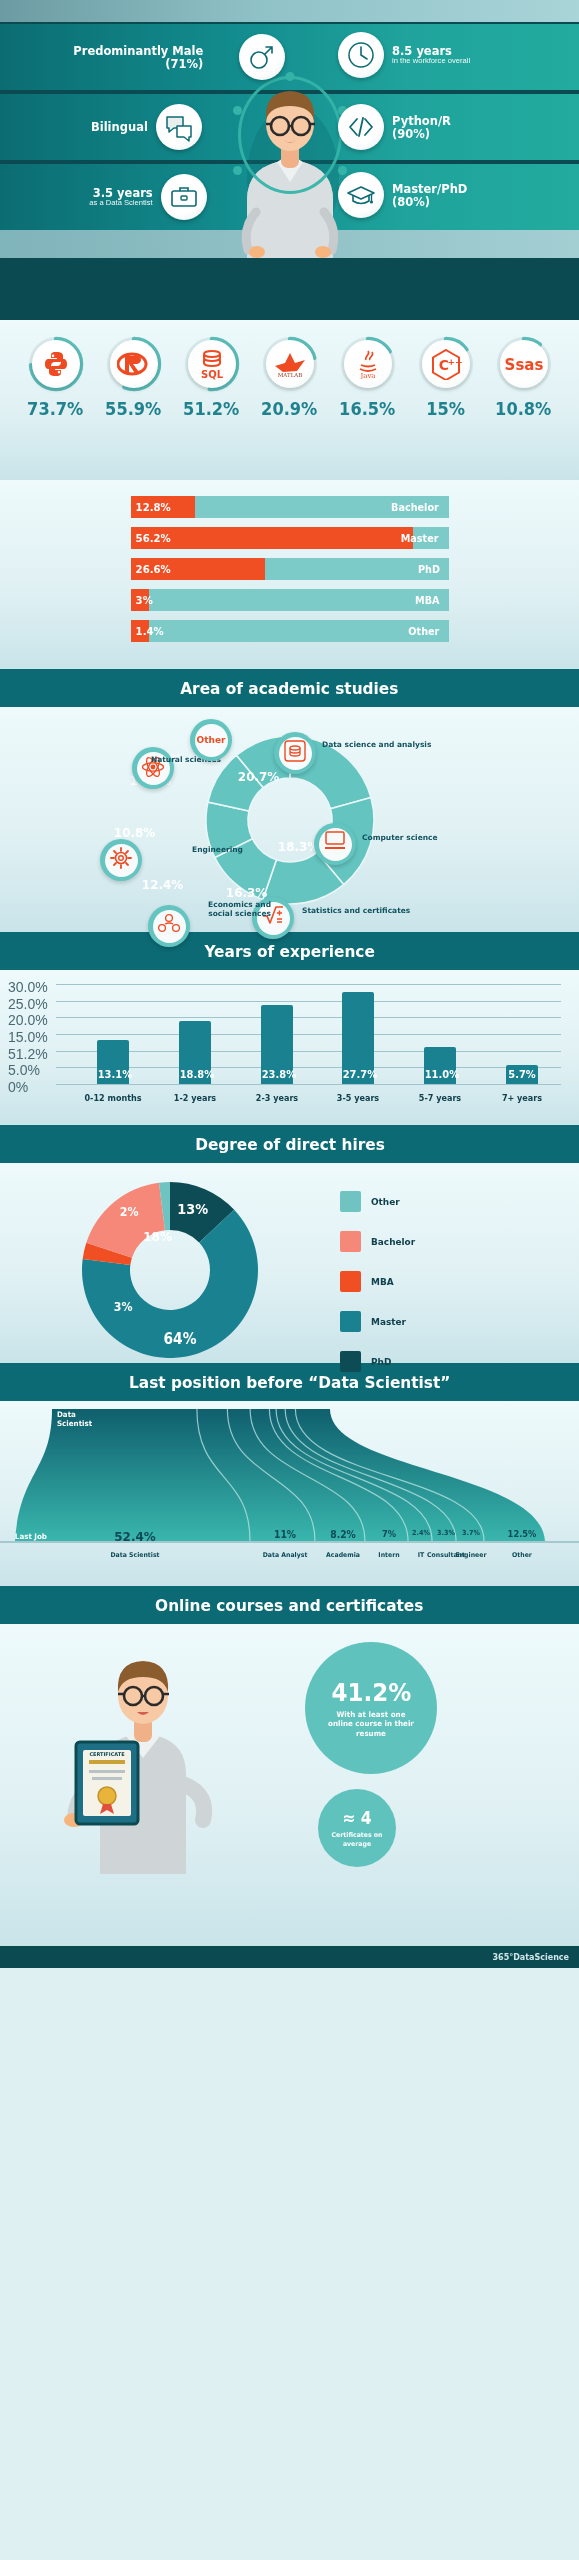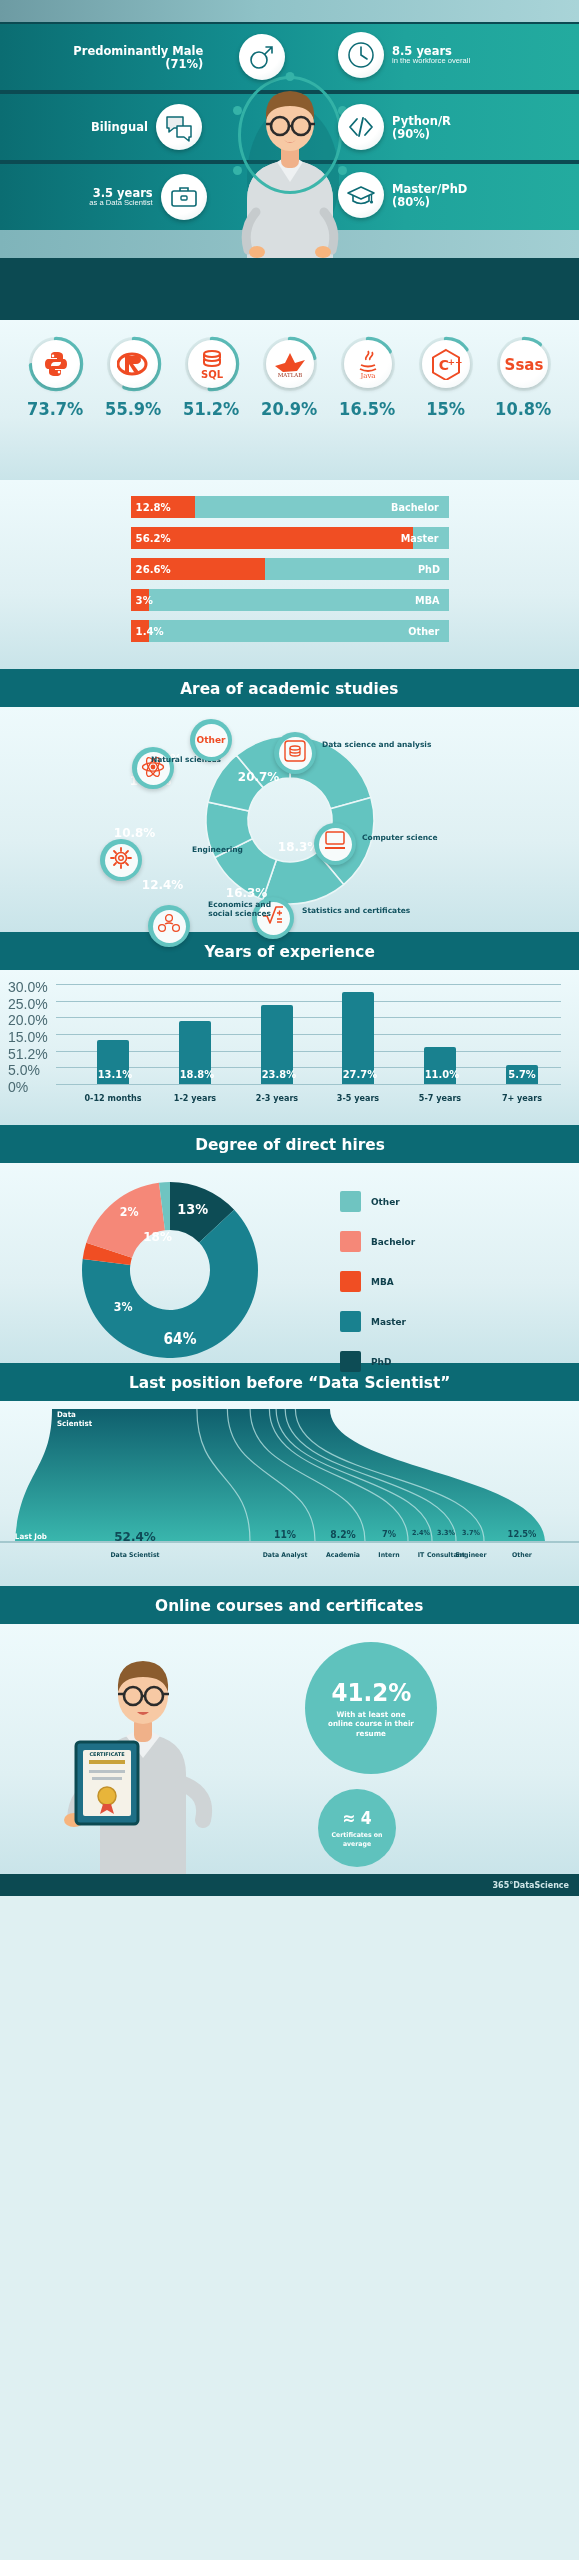--- a/index.html
+++ b/index.html
@@ -114,21 +114,21 @@
   .sank { position:relative; height:185px; overflow:hidden;}
   .sank svg { position:absolute; left:0; top:0; }
   .sank .tag { position:absolute; font-family:"DejaVu Sans",sans-serif; font-weight:bold; color:#fff;
      font-size:7.5px; line-height:1.15; transform:scaleX(.95); white-space:nowrap;}
   .sank .pct { position:absolute; font-family:"DejaVu Sans",sans-serif; font-weight:bold; color:#0f4a57;
      transform:scaleX(.92); white-space:nowrap;}
   .sank .cat { position:absolute; font-family:"DejaVu Sans",sans-serif; font-weight:bold; color:#0f4a57;
      font-size:6.5px; transform:scaleX(.95); white-space:nowrap;}
 
   
-  .courses { position:relative; height:250px; }
+  .courses { position:relative; height:322px; }
   .bub { position:absolute; border-radius:50%; background:#5fc2bd; display:flex; flex-direction:column;
      align-items:center; justify-content:center; text-align:center; color:#fff;}
   .bub .n { font-family:"DejaVu Sans",sans-serif; font-weight:bold; transform:scaleX(.92); }
   .bub .d { font-size:7.5px; line-height:1.25; font-family:"DejaVu Sans",sans-serif; font-weight:bold;
      transform:scaleX(.95); margin-top:3px;}
   .footer { height:22px; background:#0c4a52; display:flex; align-items:center; justify-content:flex-end;
      padding-right:10px;}
   .footer span { color:#cfe6e8; font-size:8px; font-family:"DejaVu Sans",sans-serif; font-weight:bold;}
 </style>
 </head>

